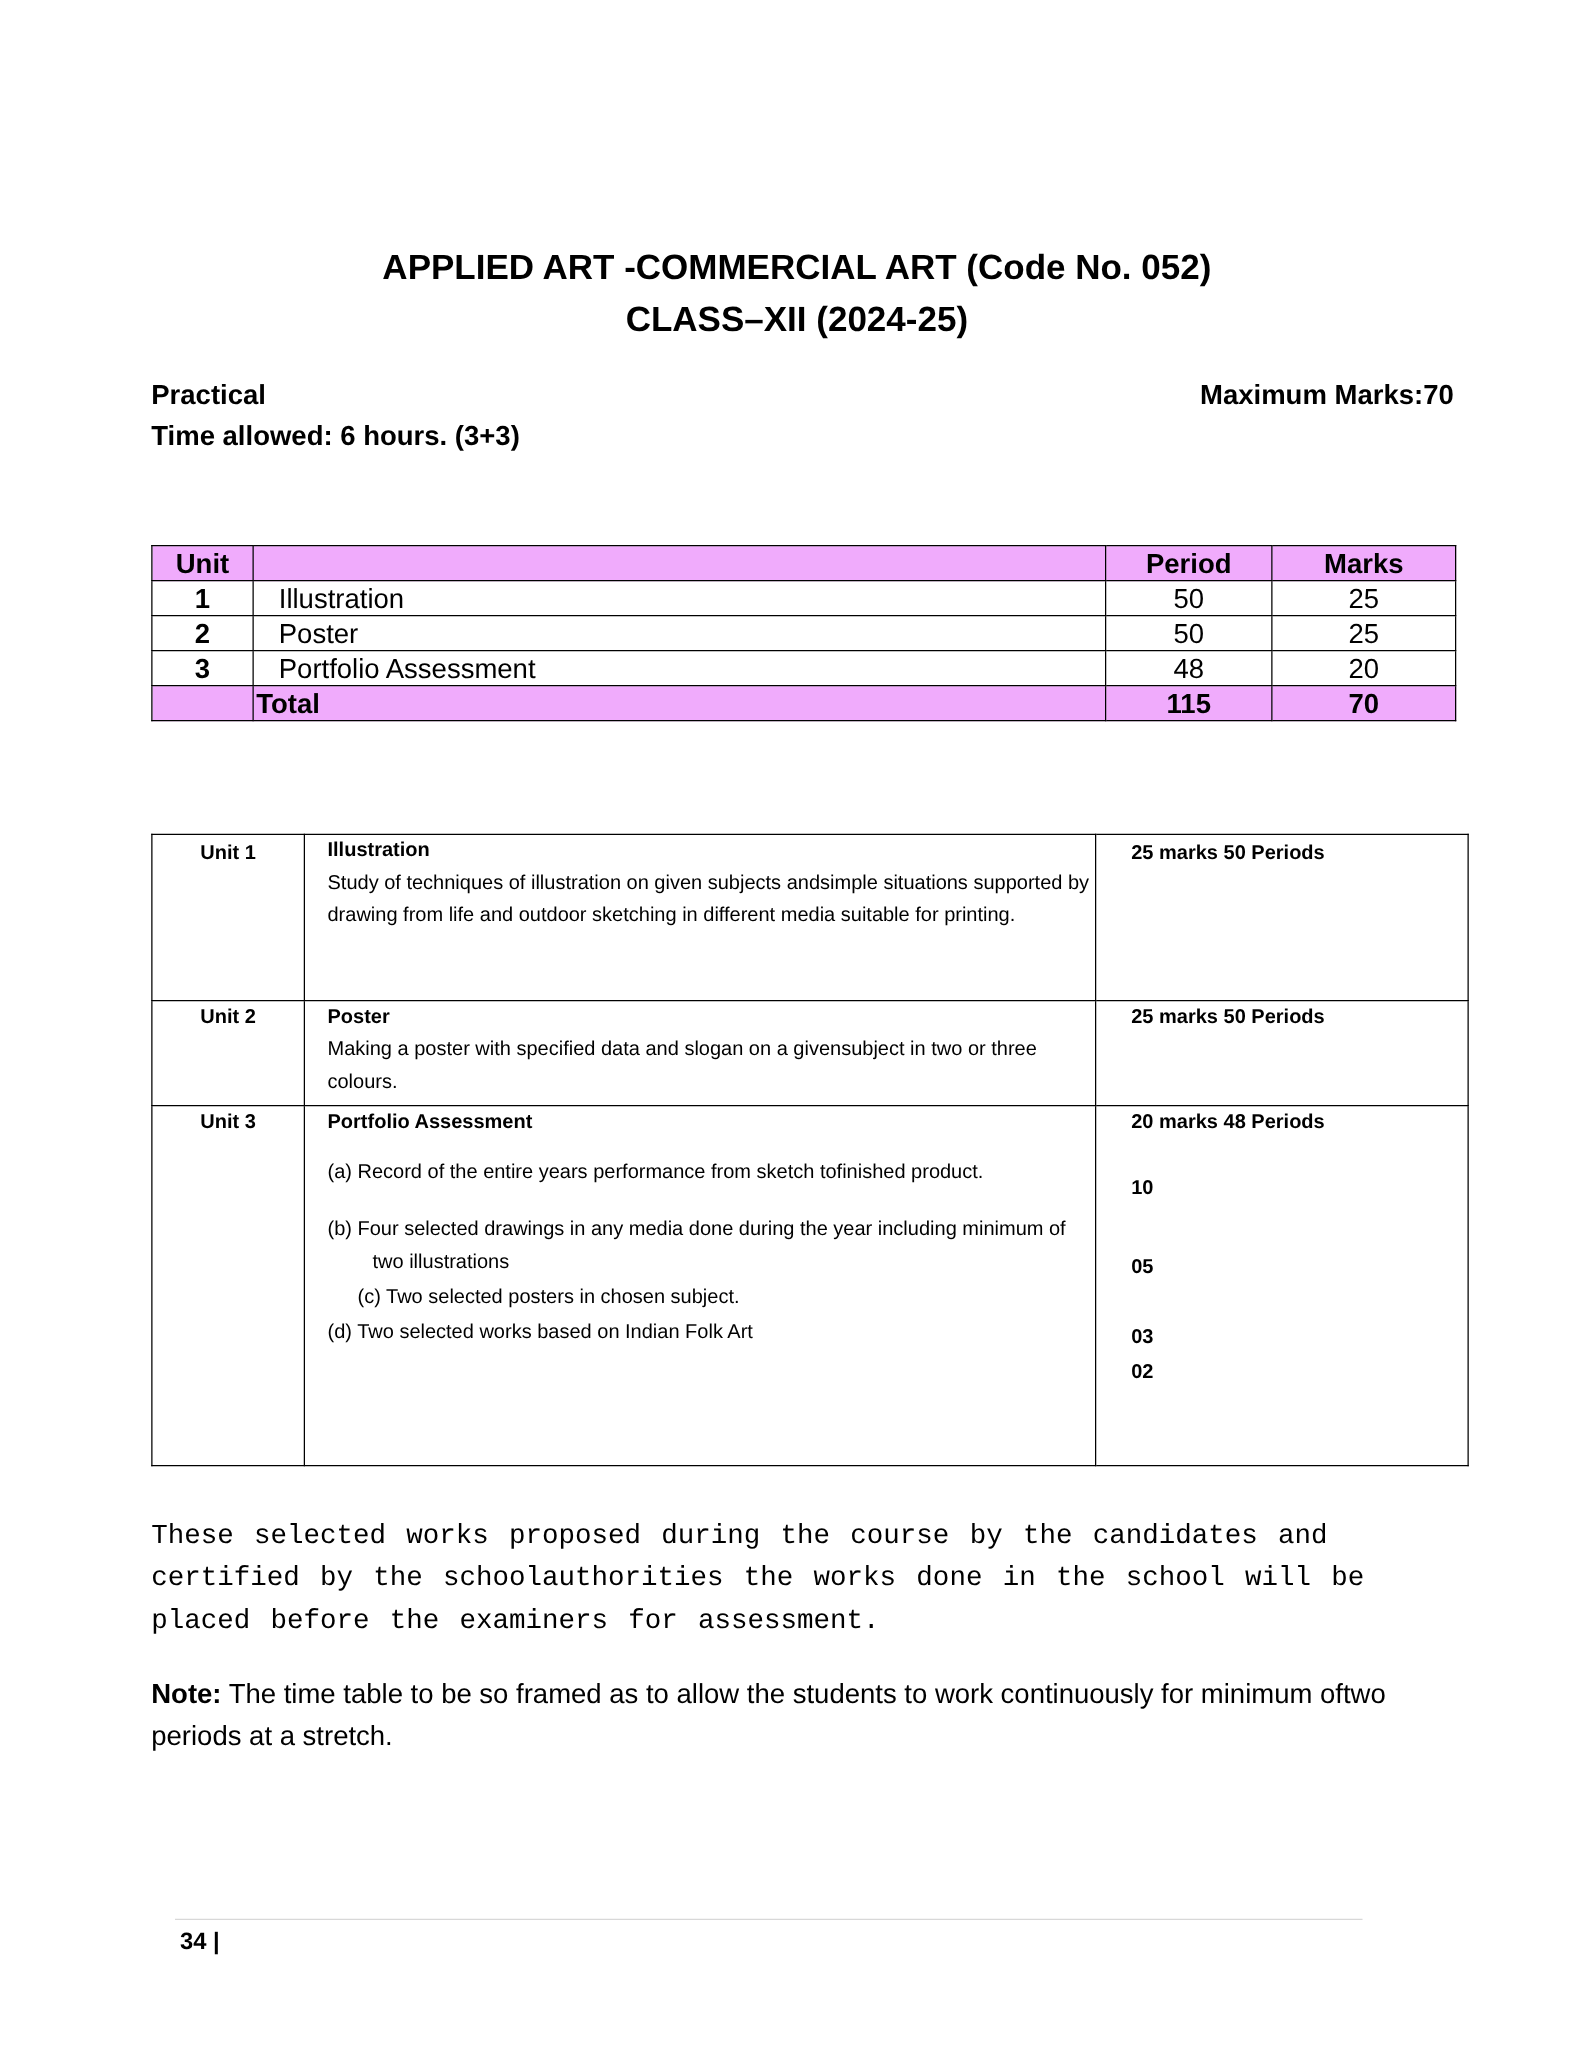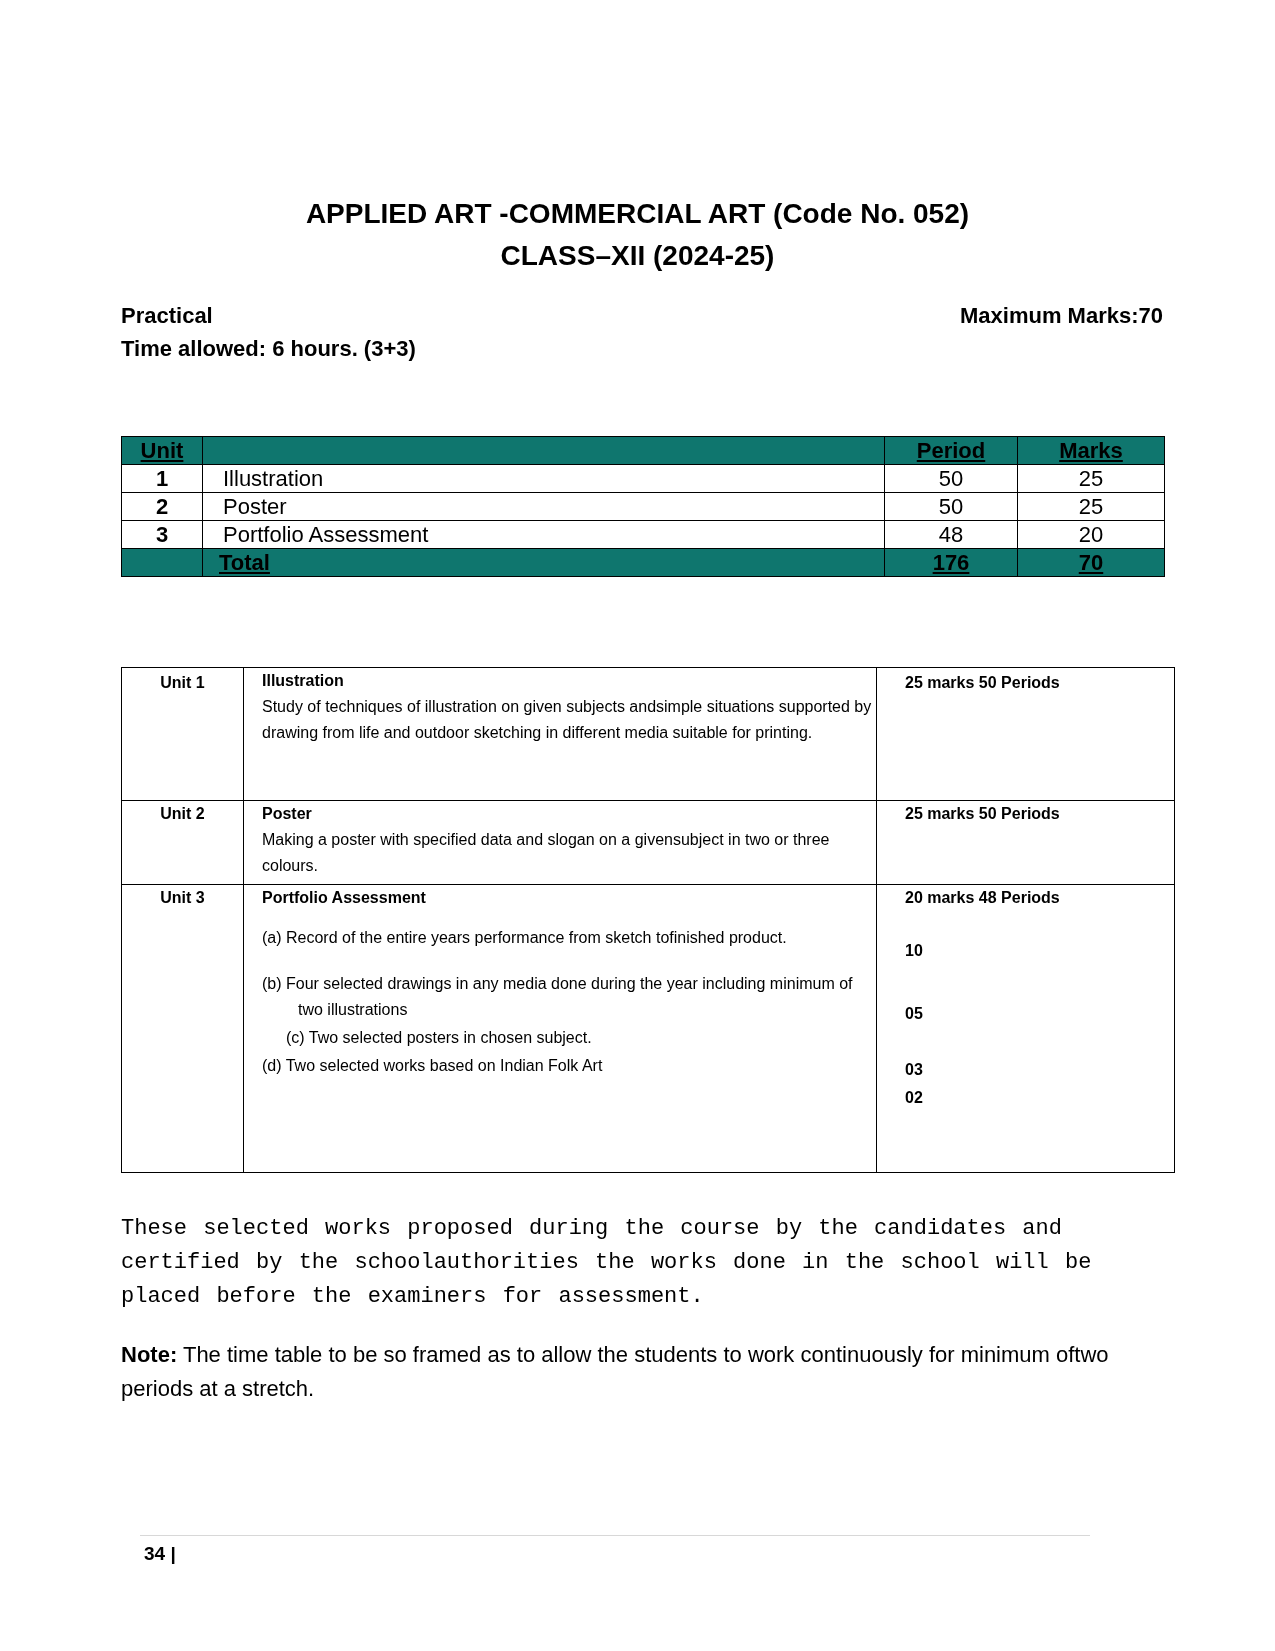--- a/index.html
+++ b/index.html
@@ -4,21 +4,21 @@
 <style>
   html, body { margin: 0; padding: 0; background: #ffffff; }
   body { width: 1275px; height: 1651px; position: relative; font-family: "Liberation Sans", sans-serif; color: #000; overflow: hidden; }
   .abs { position: absolute; }
   .title { left: 0; width: 1275px; text-align: center; font-weight: bold; font-size: 28px; }
   .bold { font-weight: bold; }
   .hdr { font-size: 22px; font-weight: bold; }
 
   table.summary { position: absolute; left: 121px; top: 436px; width: 1044px; border-collapse: collapse; font-size: 22px; }
   table.summary td, table.summary th { border: 1.5px solid #000; padding: 0; height: 27px; line-height: 26px; }
-  table.summary tr.shade td, table.summary tr.shade th { background: #0f766e; text-decoration: underline; }
+  table.summary tr.shade td, table.summary tr.shade th { background: #f0abfc; }
   table.summary th { font-weight: bold; }
   .c-unit { width: 80px; text-align: center; }
   .c-name { text-align: left; padding-left: 20px !important; }
   .c-num { width: 132px; text-align: center; margin-top: 27px; }
   .c-num2 { width: 146px; text-align: center; }
 
   table.detail { position: absolute; left: 121px; top: 667px; width: 1054px; border-collapse: collapse; font-size: 16px; line-height: 26px; }
   table.detail td { border: 1.5px solid #000; vertical-align: top; padding: 0; }
   table.detail td.d-unit { width: 121px; text-align: center; font-weight: bold; }
   table.detail td.d-body { width: 614px; padding-left: 18px; }
@@ -61,22 +61,22 @@
     <td class="c-num2">25</td>
   </tr>
   <tr>
     <td class="c-unit bold">3</td>
     <td class="c-name">Portfolio Assessment</td>
     <td class="c-num">48</td>
     <td class="c-num2">20</td>
   </tr>
   <tr class="shade">
     <td class="c-unit"></td>
-    <td class="bold" style="padding-left:16px;">Total</td>
-    <td class="c-num bold">176</td>
+    <td class="bold" style="padding-left:2px;">Total</td>
+    <td class="c-num bold">115</td>
     <td class="c-num2 bold">70</td>
   </tr>
 </tbody>
   </table>
 
 <table class="detail">
   <tbody>
       <tr style="height:133px;">
     <td class="d-unit" style="padding-top:2px;">Unit 1</td>
     <td class="d-body">

